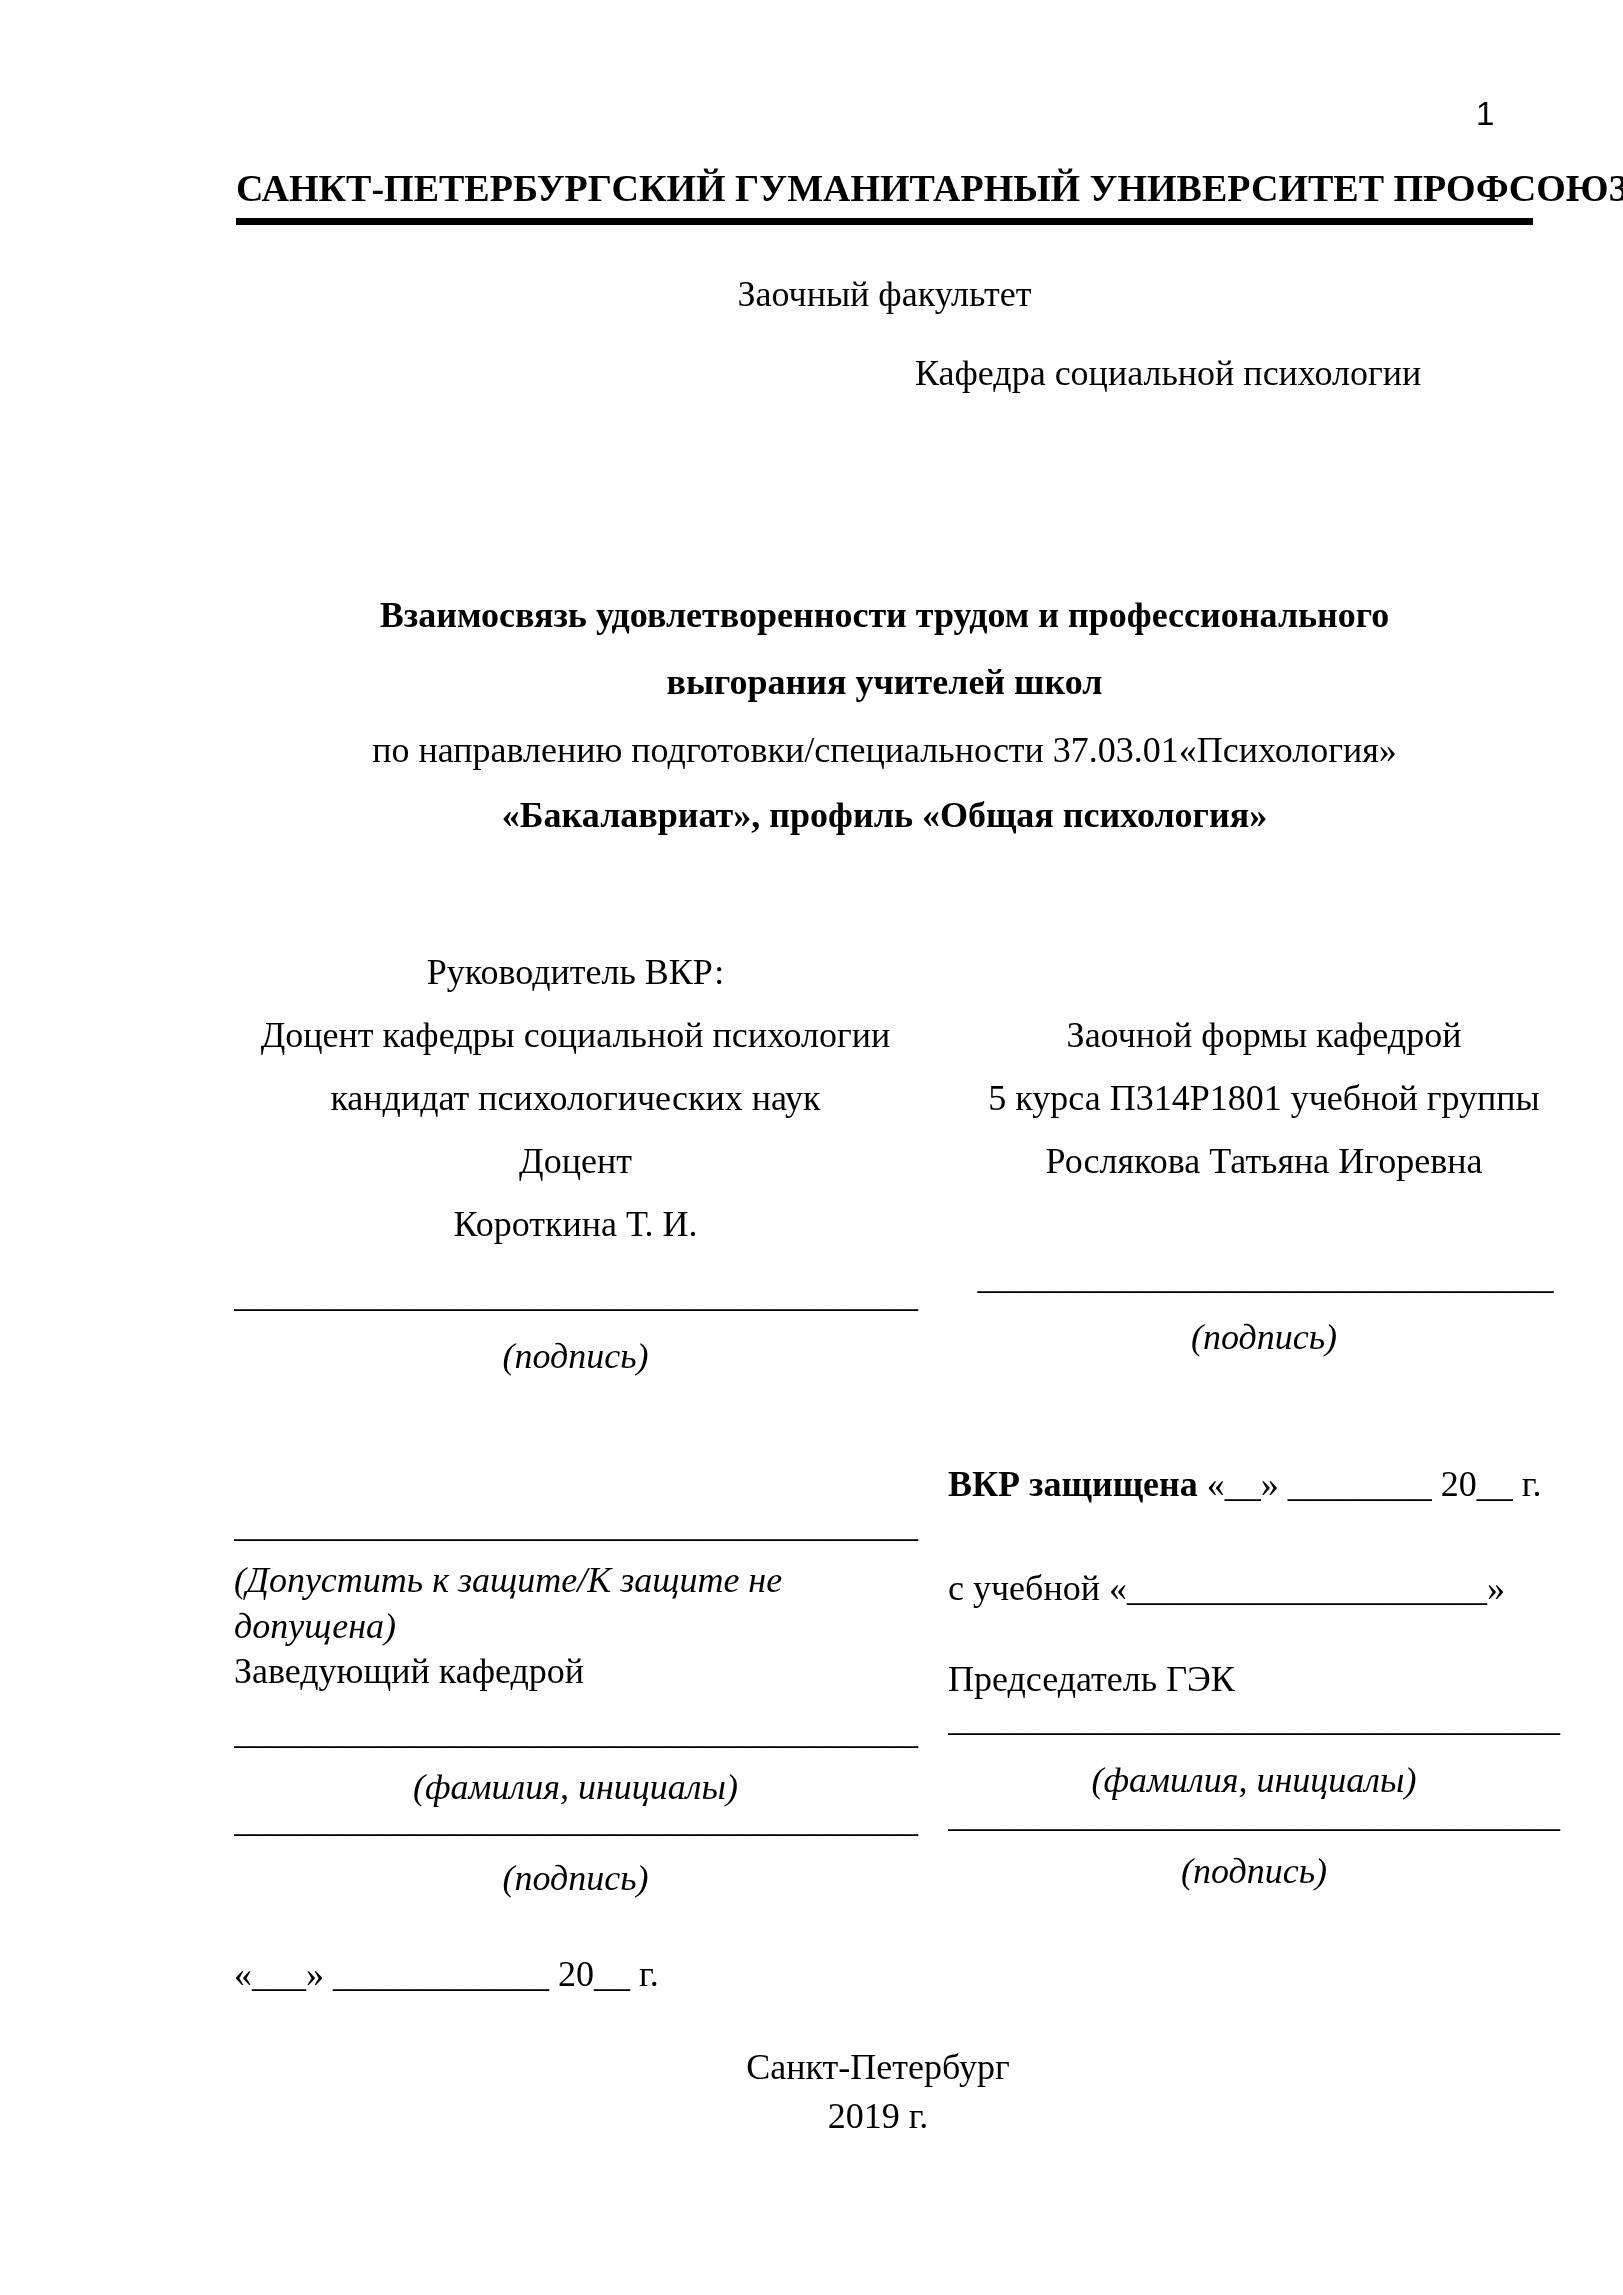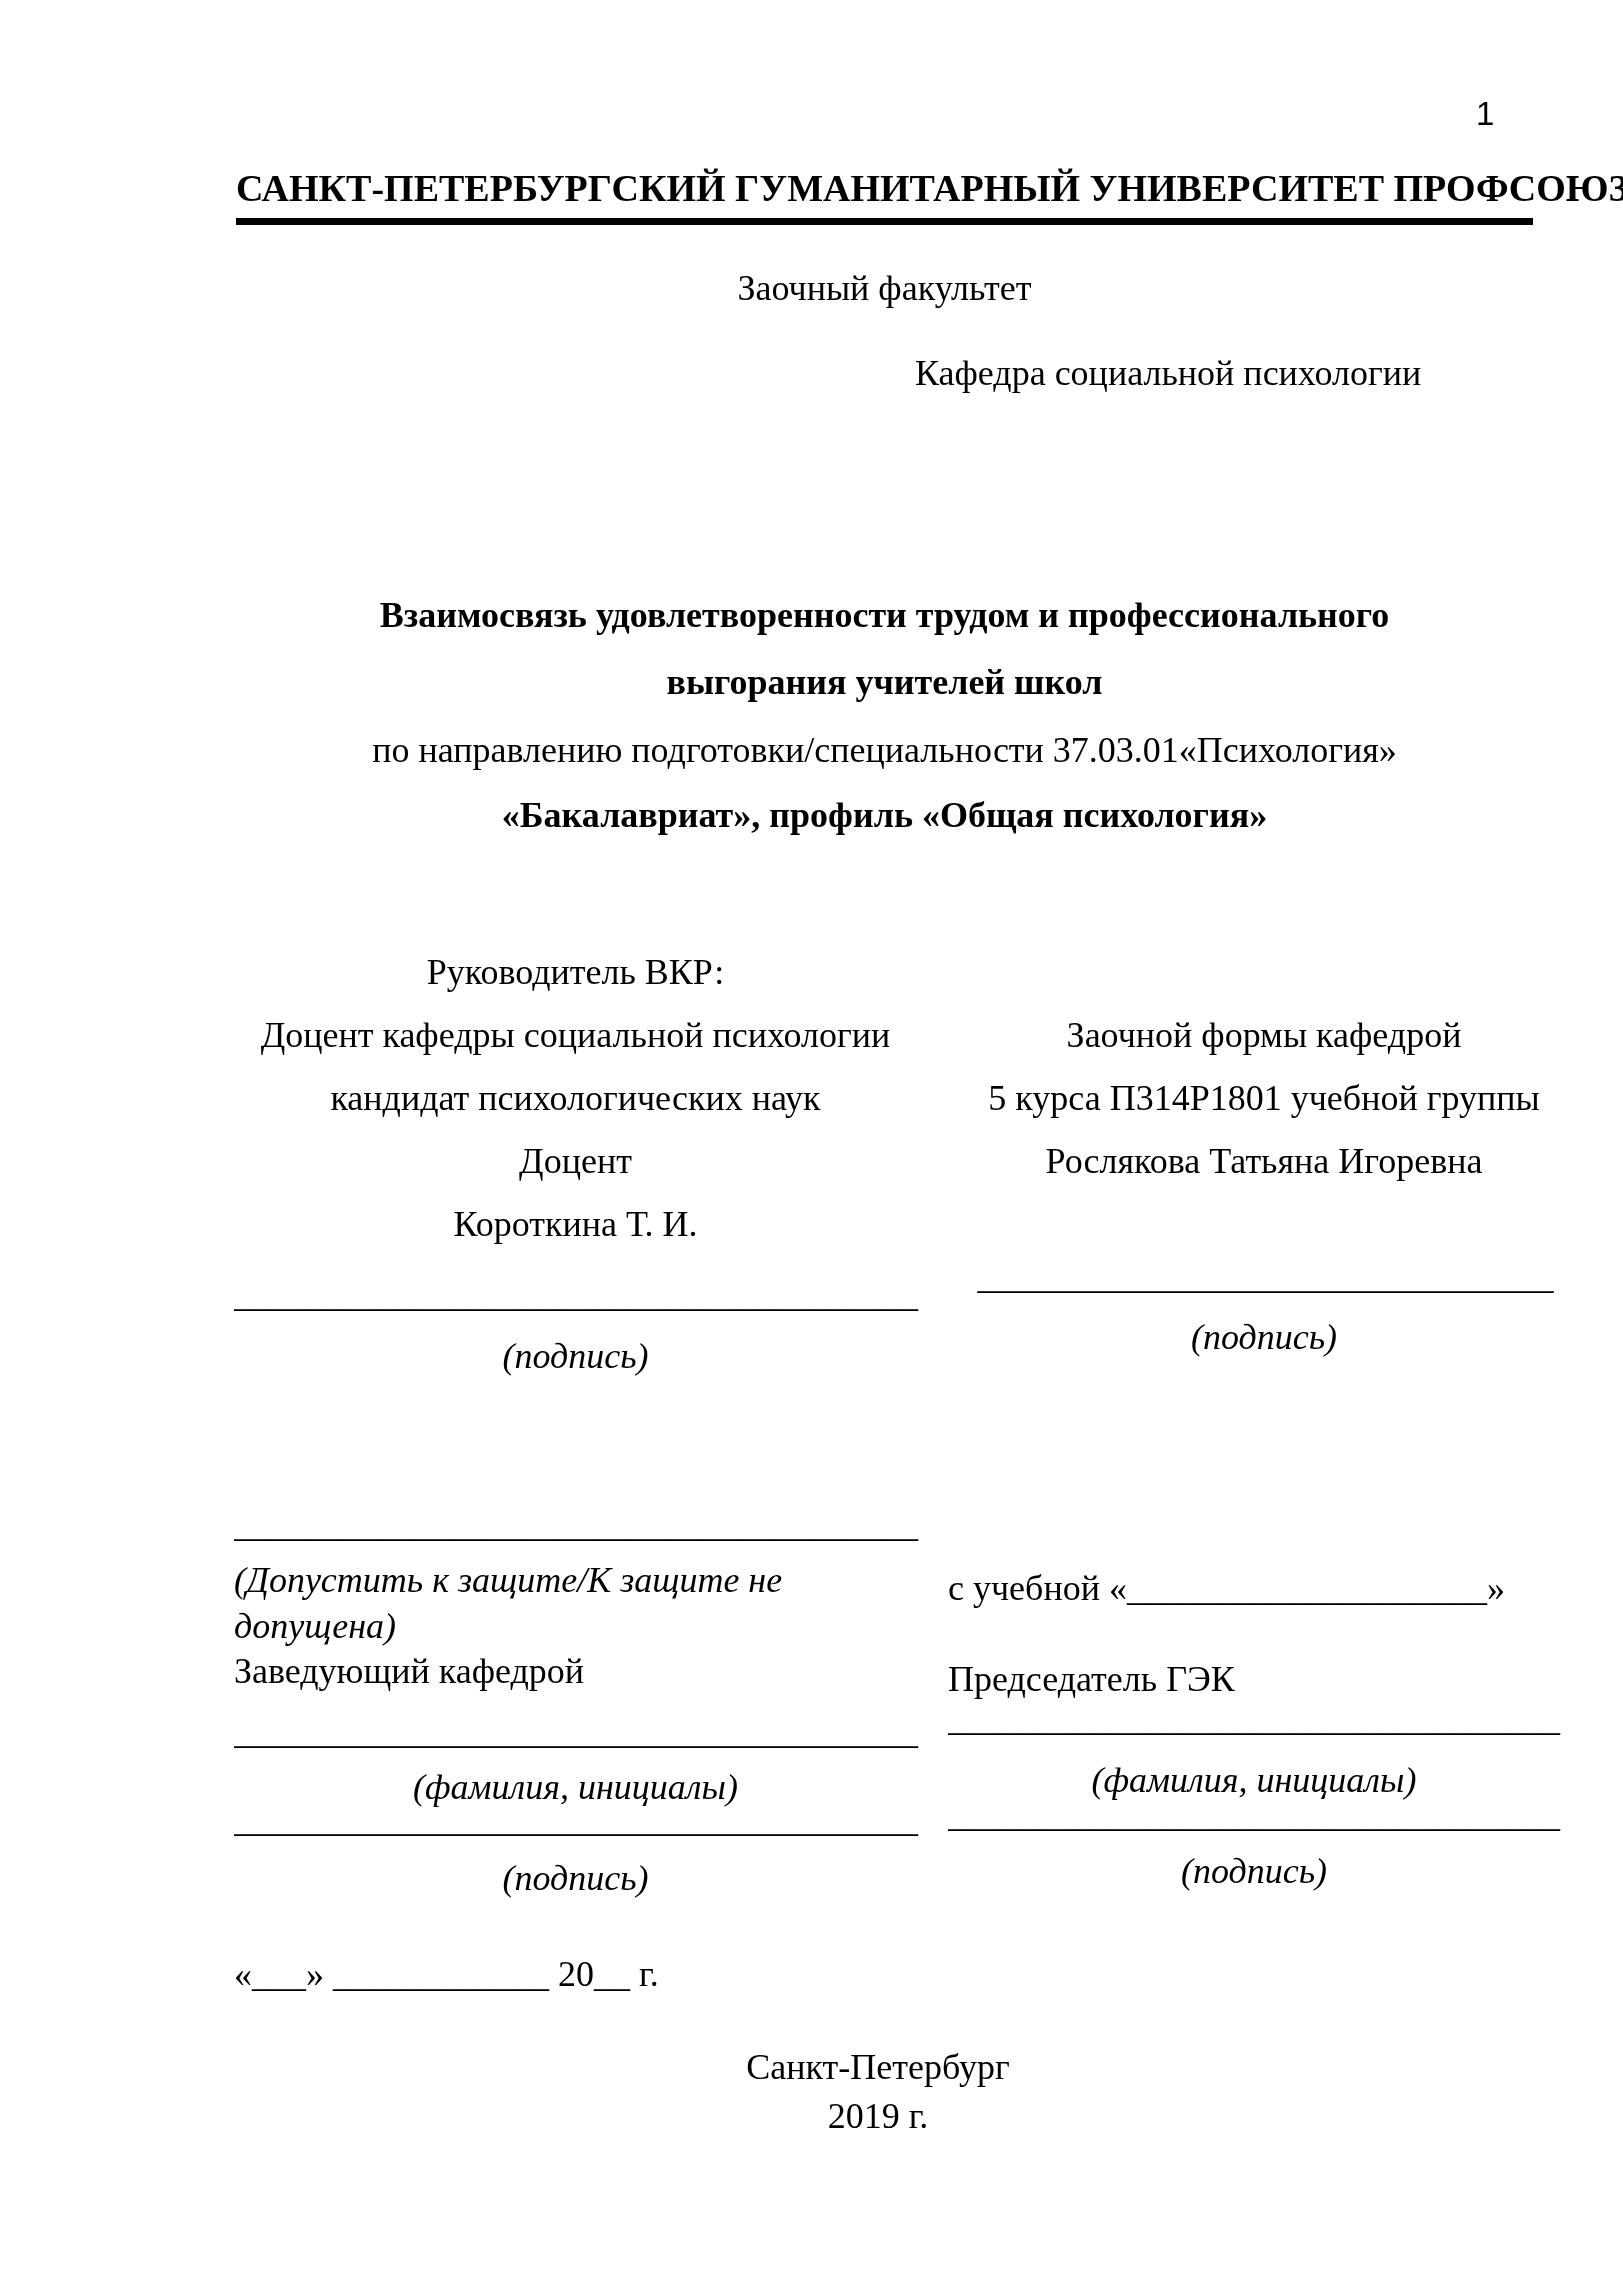--- a/index.html
+++ b/index.html
@@ -34,21 +34,21 @@
 </style>
 </head>
 <body>
 
 <div class="page">
 
   <div class="abs pagenum" style="left:1476px; top:94px; width:55px;">1</div>
 
   <div class="abs c b univ-header nw" style="left:236px; top:166px; width:1297px;">САНКТ-ПЕТЕРБУРГСКИЙ ГУМАНИТАРНЫЙ УНИВЕРСИТЕТ ПРОФСОЮЗОВ</div>
 
-  <div class="abs c nw" style="left:236px; top:267px; width:1297px;">Заочный факультет</div>
+  <div class="abs c nw" style="left:236px; top:273px; width:1297px;">Заочный факультет</div>
 
   <div class="abs nw" style="left:915px; top:352px;">Кафедра социальной психологии</div>
 
 
   <div class="abs c b nw" style="left:236px; top:594px; width:1297px;">Взаимосвязь удовлетворенности трудом  и профессионального</div>
   <div class="abs c b nw" style="left:236px; top:661px; width:1297px;">выгорания учителей школ</div>
   <div class="abs c nw" style="left:236px; top:729px; width:1297px;">по направлению подготовки/специальности 37.03.01«Психология»</div>
   <div class="abs c b nw" style="left:236px; top:794px; width:1297px;">«Бакалавриат», профиль «Общая психология»</div>
 
   <div class="abs c nw" style="left:234px; top:951px; width:683px;">Руководитель ВКР:</div>
@@ -68,20 +68,23 @@
   <div class="abs nw clip rule-text" style="left:234px; top:1503px; width:685px;">______________________________________</div>
   <div class="abs i nw" style="left:234px; top:1559px;">(Допустить к защите/К защите не</div>
   <div class="abs i nw" style="left:234px; top:1605px;">допущена)</div>
   <div class="abs nw" style="left:234px; top:1650px;">Заведующий кафедрой</div>
   <div class="abs nw clip rule-text" style="left:234px; top:1710px; width:685px;">______________________________________</div>
   <div class="abs c i nw" style="left:234px; top:1766px; width:683px;">(фамилия, инициалы)</div>
   <div class="abs nw clip rule-text" style="left:234px; top:1798px; width:685px;">______________________________________</div>
   <div class="abs c i nw" style="left:234px; top:1857px; width:683px;">(подпись)</div>
   <div class="abs nw" style="left:234px; top:1953px;">«___» ____________ 20__ г.</div>
 
+  <div class="abs nw" style="left:948px; top:1463px;">
+    <span class="b">ВКР защищена</span><span> «__» ________ 20__ г.</span>
+  </div>
   <div class="abs nw" style="left:948px; top:1567px;">с учебной «____________________»</div>
   <div class="abs nw" style="left:948px; top:1658px;">Председатель ГЭК</div>
   <div class="abs nw clip rule-text" style="left:948px; top:1697px; width:614px;">__________________________________</div>
   <div class="abs c i nw" style="left:948px; top:1759px; width:612px;">(фамилия, инициалы)</div>
   <div class="abs nw clip rule-text" style="left:948px; top:1793px; width:614px;">__________________________________</div>
   <div class="abs c i nw" style="left:948px; top:1850px; width:612px;">(подпись)</div>
 
   <div class="abs c nw" style="left:236px; top:2046px; width:1284px;">Санкт-Петербург</div>
   <div class="abs c nw" style="left:236px; top:2095px; width:1284px;">2019 г.</div>
 

